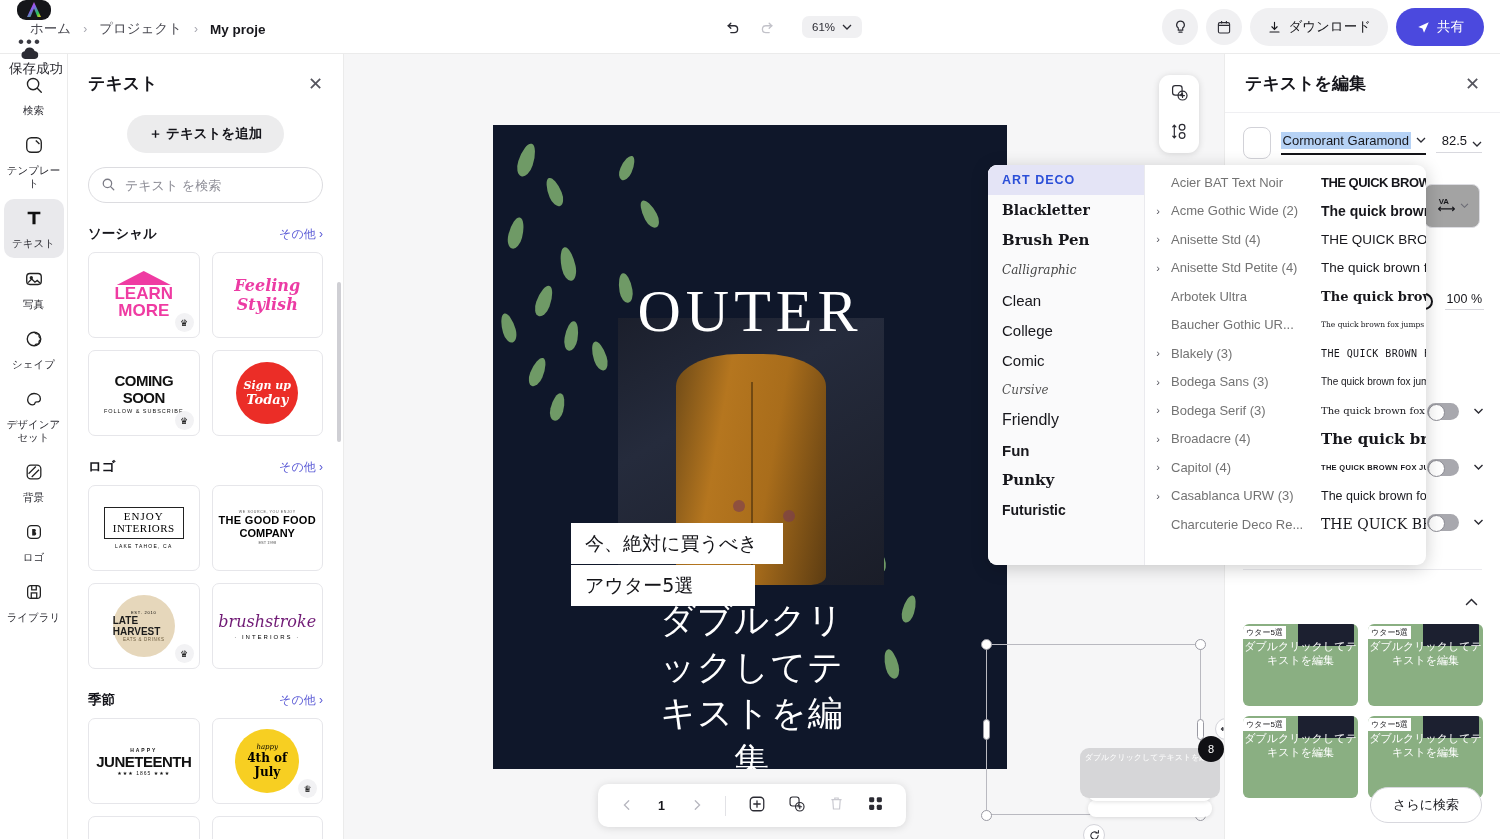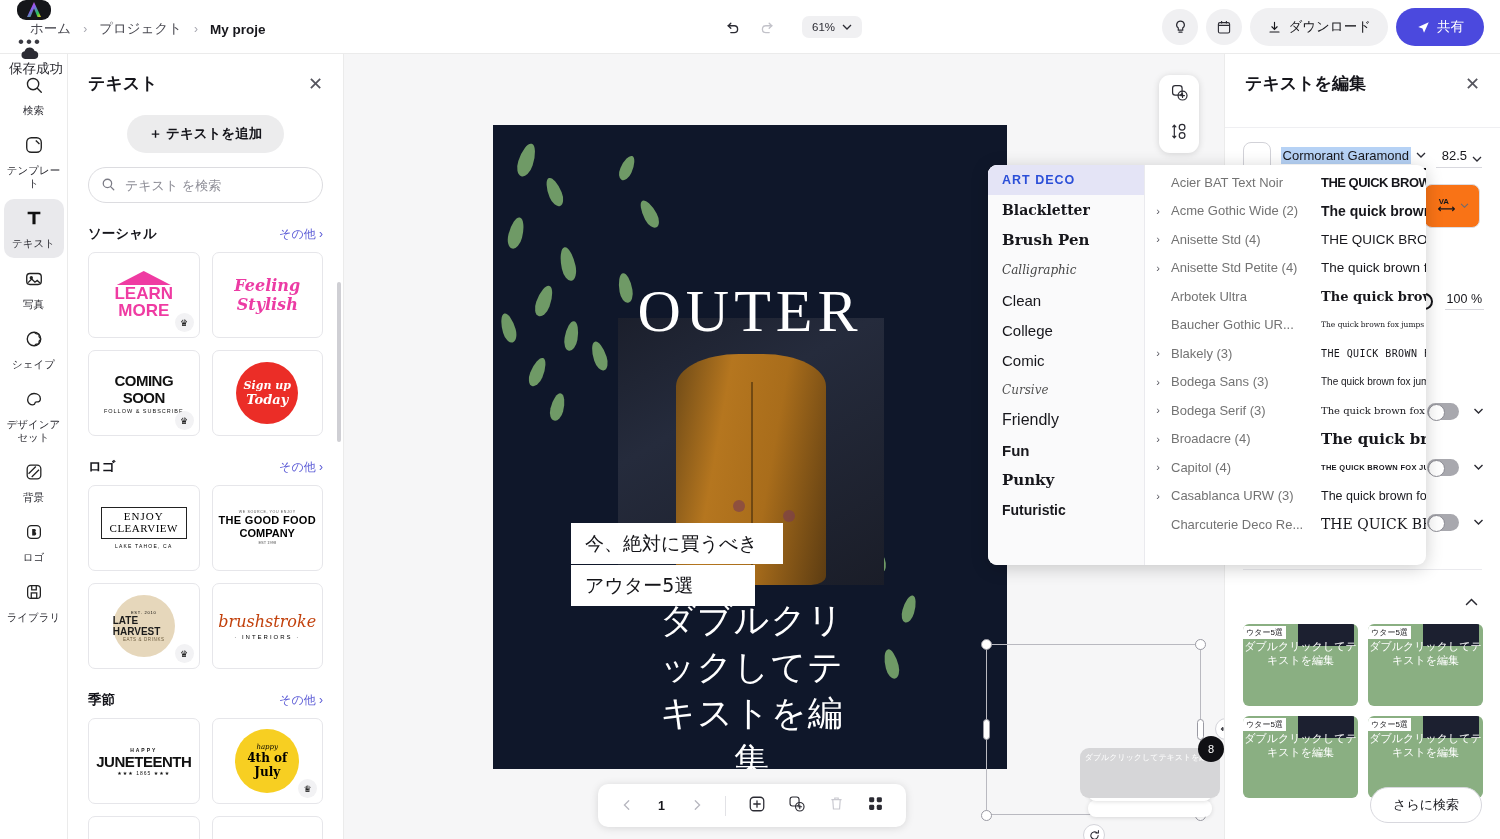--- a/index.html
+++ b/index.html
@@ -189,31 +189,31 @@
   .fp-row { height: 28.5px; display: flex; align-items: center; cursor: pointer; }
   .fp-arrow { width: 26px; text-align: center; color: #55555e; font-size: 11px; }
   .fp-name { width: 150px; font-size: 13px; color: #737373; white-space: nowrap; overflow: hidden; }
   .fp-preview { flex: 1; font-size: 13px; color: #17171c; white-space: nowrap; overflow: hidden; }
 
   
   .rpanel {
     position: absolute; right: 0; top: 54px; width: 276px; height: 785px;
     background: #fff; border-left: 1px solid #ebebeb; z-index: 20;
   }
-  .rp-head { display: flex; align-items: center; justify-content: space-between; padding: 18px 20px 32px; border-bottom: 1px solid #efeff2; }
+  .rp-head { display: flex; align-items: center; justify-content: space-between; padding: 18px 20px 17px; border-bottom: 1px solid #efeff2; }
   .rp-title { font-size: 17px; font-weight: bold; color: #15151b; }
   .swatch { width: 32px; height: 32px; border-radius: 8px; border: 1px solid #d2d2d8; background: #fff; cursor: pointer; }
   .rp-row1 { display: flex; align-items: center; gap: 10px; padding: 14px 18px 0; }
   .font-field { flex: 1; border-bottom: 2px solid #141418; display: flex; align-items: center; gap: 5px; padding-bottom: 4px; }
   .font-name { flex: 1; font-size: 13px; color: #17171c; background: #b6d2f5; padding: 1px 2px; white-space: nowrap; overflow: hidden; }
   .size-field { width: 54px; border-bottom: 1px solid #d8d8de; display: flex; align-items: flex-end; gap: 5px; padding-bottom: 4px; }
   .size-val { flex: 1; font-size: 13px; color: #17171c; text-align: right; }
   .va-btn {
     position: absolute; right: 20px; top: 130px; width: 56px; height: 44px; border-radius: 8px;
-    border: 1px solid #dddde2; background: #f97316; display: flex; align-items: center; justify-content: center; gap: 3px; cursor: pointer;
+    border: 1px solid #dddde2; background: #a3a3a3; display: flex; align-items: center; justify-content: center; gap: 3px; cursor: pointer;
   }
   .opacity-row { position: absolute; right: 16px; top: 238px; display: flex; align-items: center; gap: 12px; }
   .op-circle { width: 17px; height: 17px; border-radius: 50%; border: 2px solid #141418; }
   .op-val { font-size: 12.5px; color: #17171c; border-bottom: 1px solid #d8d8de; padding: 0 2px 3px; }
   .toggle-row { position: absolute; right: 16px; display: flex; align-items: center; gap: 14px; }
   .toggle { width: 32px; height: 17px; border-radius: 9px; background: #a8a8ae; position: relative; cursor: pointer; }
   .toggle::after { content:""; position: absolute; left: 1px; top: 1px; width: 15px; height: 15px; border-radius: 50%; background:#fff; border:1px solid #8c8c94; }
   .rp-divider { position: absolute; left: 18px; right: 18px; top: 515px; height: 1px; background: #eaeaee; }
   .collapse-chev { position: absolute; right: 22px; top: 538px; cursor: pointer; }
   .rthumbs { position: absolute; left: 18px; top: 570px; display: grid; grid-template-columns: 1fr 1fr; gap: 10px; width: 240px; }
@@ -427,21 +427,21 @@
 
     <div class="sect-head">
       <div class="sect-title">ロゴ</div>
       <div class="sect-more">その他 ›</div>
     </div>
     <div class="thumb-grid">
       <div class="thumb">
         <div style="text-align:center">
           <div style="border:1px solid #222;padding:3px 8px;font-family:'Liberation Serif',serif;line-height:1.05">
             <div style="font-size:11px;letter-spacing:1px">ENJOY</div>
-            <div style="font-size:11px;letter-spacing:.5px">CLEARVIEW</div>
+            <div style="font-size:11px;letter-spacing:.5px">INTERIORS</div>
           </div>
           <div style="font-size:5px;letter-spacing:1.2px;margin-top:4px">LAKE TAHOE, CA</div>
         </div>
       </div>
       <div class="thumb">
         <div style="text-align:center;line-height:1.15">
           <div style="font-size:3.6px;letter-spacing:.6px;color:#555">WE SOURCE, YOU ENJOY</div>
           <div style="font-size:11px;font-weight:bold;letter-spacing:.3px">THE GOOD FOOD</div>
           <div style="font-size:11px;font-weight:bold">COMPANY</div>
           <div style="font-size:4px;color:#555;margin-top:2px">EST 1998</div>
@@ -450,21 +450,21 @@
       <div class="thumb">
         <div style="width:62px;height:62px;border-radius:50%;background:#e6d7bb;display:flex;flex-direction:column;align-items:center;justify-content:center">
           <div style="font-size:4px;letter-spacing:.8px">EST. 2010</div>
           <div style="font-size:10px;font-weight:bold;color:#1b1b1b">LATE HARVEST</div>
           <div style="font-size:4.5px;letter-spacing:.6px;color:#6a5a3c">EATS &amp; DRINKS</div>
         </div>
         <div class="crown">♛</div>
       </div>
       <div class="thumb">
         <div style="text-align:center">
-          <div style="font-family:'DejaVu Serif',serif;font-style:italic;font-size:16px;color:#c2410c">brushstroke</div>
+          <div style="font-family:'DejaVu Serif',serif;font-style:italic;font-size:16px;color:#701a75">brushstroke</div>
           <div style="font-size:6px;letter-spacing:2px;margin-top:3px">· INTERIORS ·</div>
         </div>
       </div>
     </div>
 
     <div class="sect-head">
       <div class="sect-title">季節</div>
       <div class="sect-more">その他 ›</div>
     </div>
     <div class="thumb-grid">

